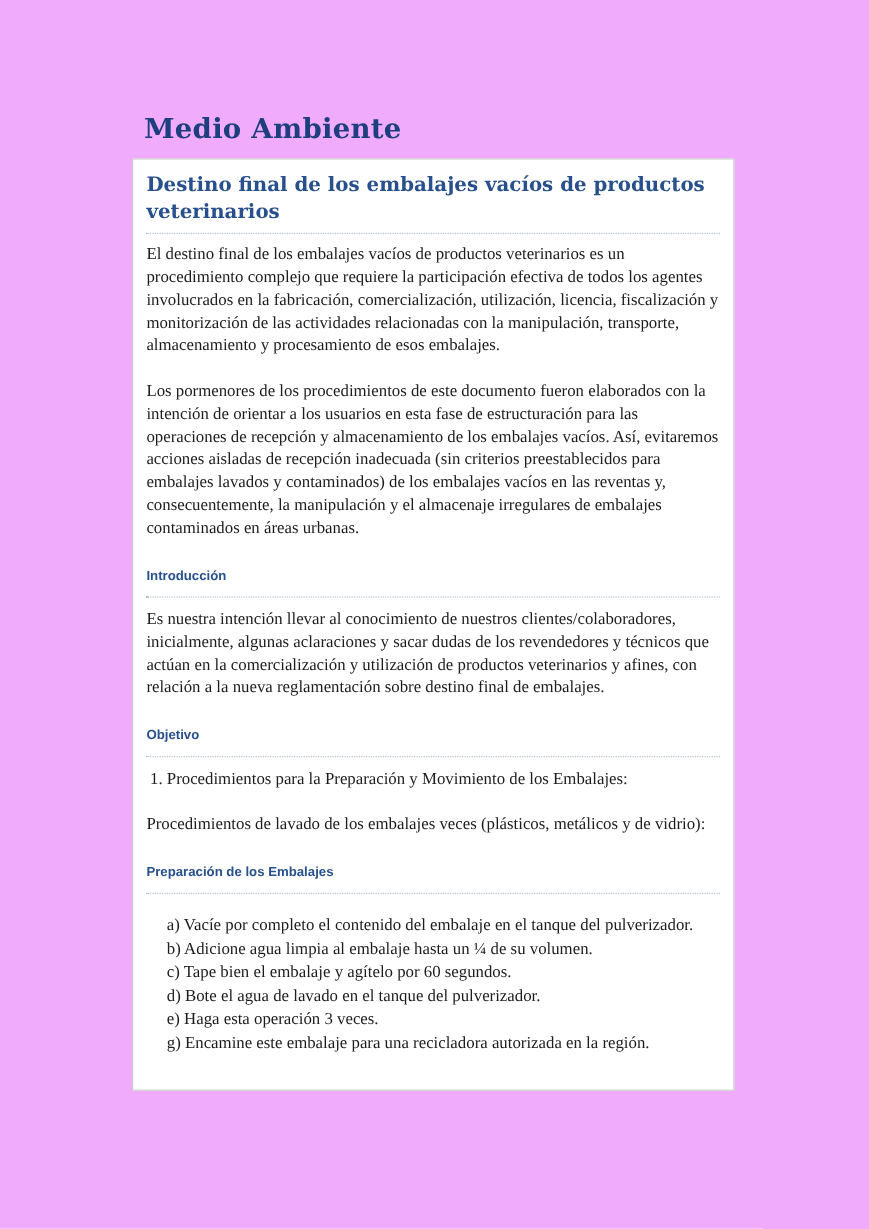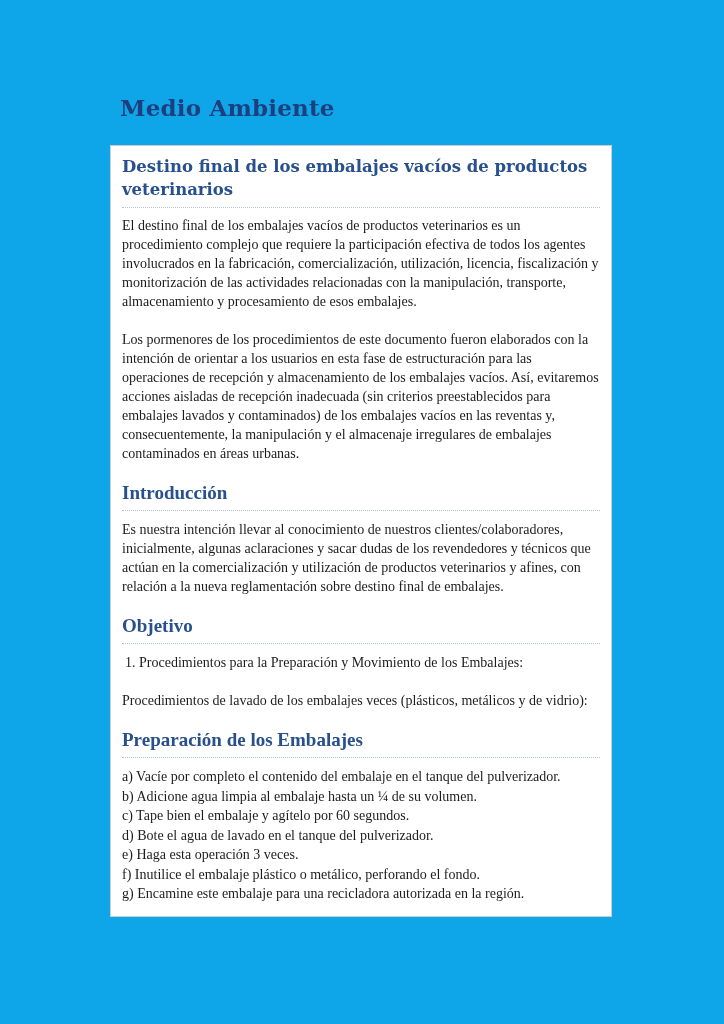--- a/index.html
+++ b/index.html
@@ -4,83 +4,83 @@
 <style>
   html, body {
     margin: 0;
     padding: 0;
     background: #ffffff;
   }
   .page {
     position: relative;
     width: 724px;
     height: 1024px;
-    background: #0ea5e9;
+    background: #f0abfc;
     overflow: hidden;
     font-family: "Liberation Serif", serif;
     color: #1c1c1c;
   }
   .page-title {
     position: absolute;
     left: 120px;
     top: 94px;
     margin: 0;
     font-family: "DejaVu Serif", serif;
     font-weight: bold;
     font-size: 23px;
     line-height: 28px;
     color: #1d3f7d;
     letter-spacing: 0.2px;
   }
   .article-box {
     position: absolute;
     left: 110px;
-    top: 145px;
+    top: 132px;
     width: 502px;
     box-sizing: border-box;
     border: 1px solid #cdcdcd;
     background: #ffffff;
     padding: 9px 11px 12px 11px;
   }
   .article-heading {
     margin: 0 0 8px 0;
     padding-bottom: 6px;
     font-family: "DejaVu Serif", serif;
     font-weight: bold;
     font-size: 16.5px;
     line-height: 23px;
     color: #27508c;
     border-bottom: 1px dotted #b7c2cd;
   }
   .section-heading {
     margin: 4px 0 9px 0;
     padding-bottom: 6px;
-    font-family: Liberation Serif, serif;
+    font-family: Liberation Sans, sans-serif;
     font-weight: bold;
-    font-size: 19px;
+    font-size: 11px;
     line-height: 22px;
     color: #27508c;
     border-bottom: 1px dotted #b7c2cd;
   }
   .body-par {
     margin: 0 0 19px 0;
     font-size: 14px;
     line-height: 19px;
     color: #1c1c1c;
   }
   .line-block {
     margin: 0 0 19px 0;
     font-size: 14px;
     line-height: 19px;
   }
   .line-block .line {
     margin: 3px;
   }
   .steps-list {
-    margin: 0;
+    margin: 17px;
     padding: 0;
     list-style: none;
     font-size: 14px;
     line-height: 19.5px;
   }
   .steps-list li {
     margin: 0;
   }
 </style>
 </head>
@@ -112,19 +112,18 @@
     <p class="body-par">Procedimientos de lavado de los embalajes veces (plásticos, metálicos y de vidrio):</p>
 
     <h3 class="section-heading">Preparación de los Embalajes</h3>
 
     <ul class="steps-list">
       <li>a) Vacíe por completo el contenido del embalaje en el tanque del pulverizador.</li>
       <li>b) Adicione agua limpia al embalaje hasta un ¼ de su volumen.</li>
       <li>c) Tape bien el embalaje y agítelo por 60 segundos.</li>
       <li>d) Bote el agua de lavado en el tanque del pulverizador.</li>
       <li>e) Haga esta operación 3 veces.</li>
-      <li>f) Inutilice el embalaje plástico o metálico, perforando el fondo.</li>
       <li>g) Encamine este embalaje para una recicladora autorizada en la región.</li>
     </ul>
 
   </div>
 
 </div>
 
 </body></html>

